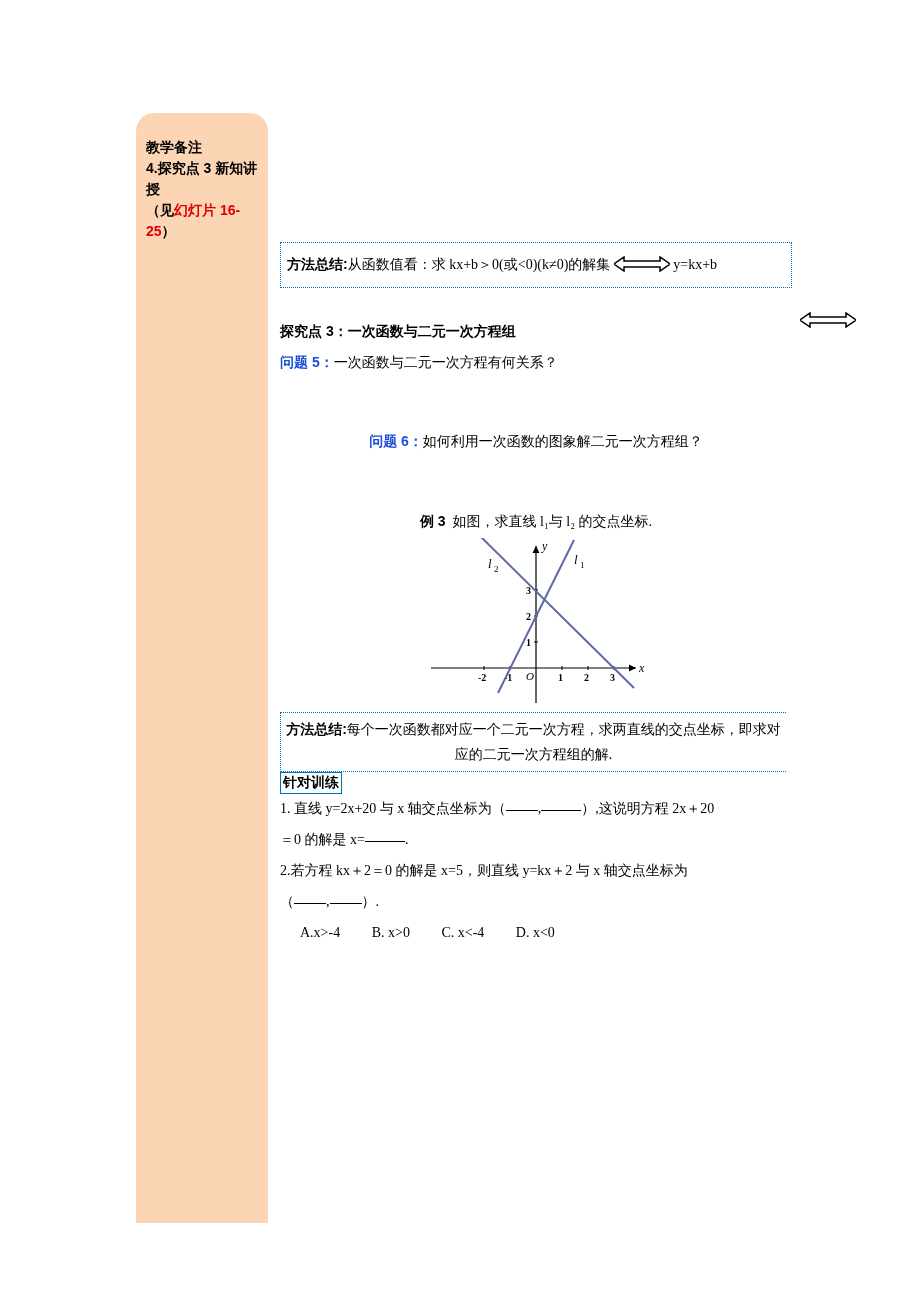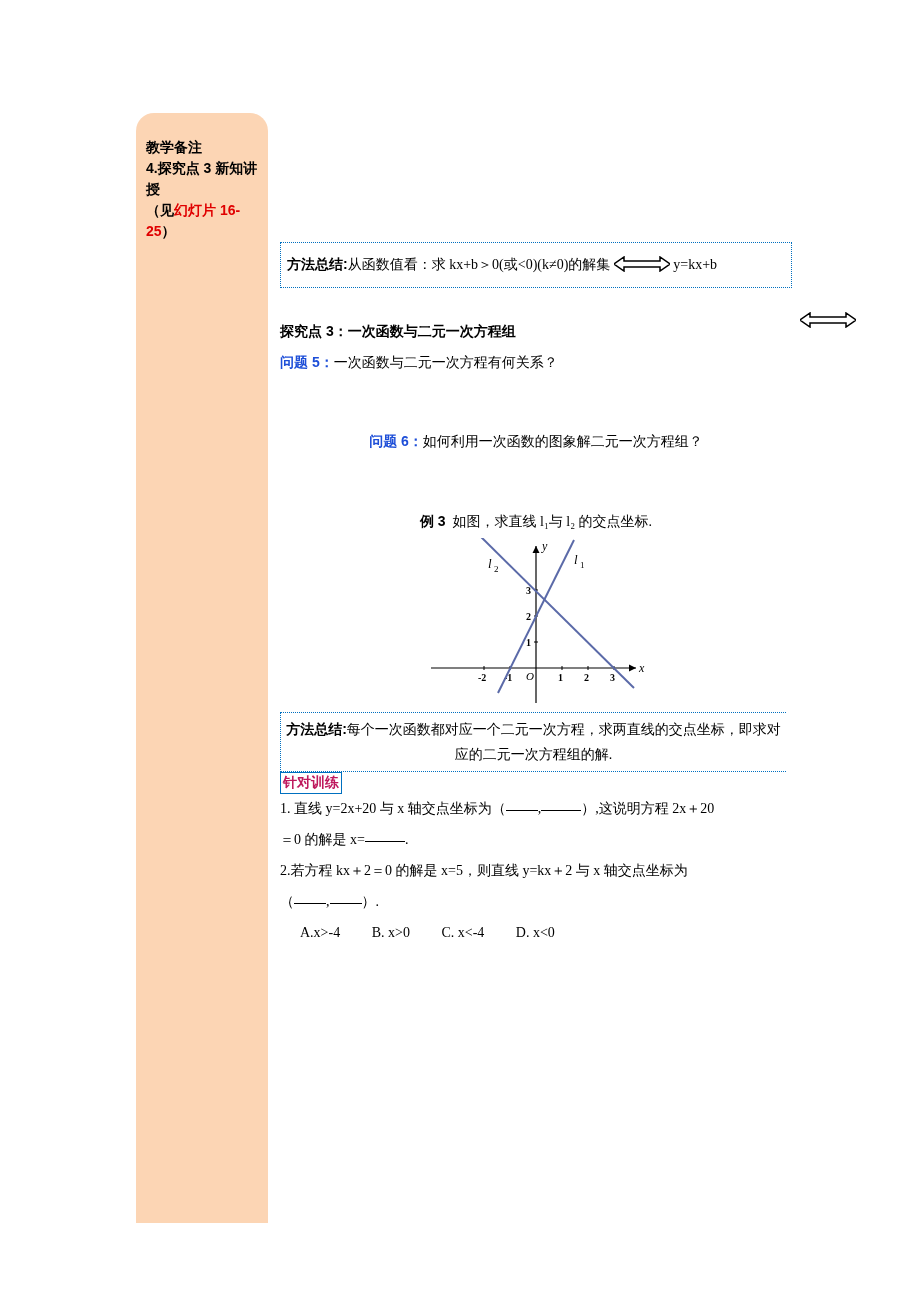--- a/index.html
+++ b/index.html
@@ -75,21 +75,21 @@
     border-left: 1.5px dotted #0070c0;
     padding: 4px 4px 4px 4px;
     width: 506px;
     line-height: 1.8;
     text-align: center;
   }
   .box2 p { margin: 0; }
   .training-label {
     display: inline-block;
     border: 1.5px solid #0070c0;
-    color: #be185d;
+    color: #000000;
     font-weight: bold;
     padding: 1px 2px;
     font-family: "SimHei","黑体",sans-serif;
   }
   .exercises {
     line-height: 2.2;
     font-family: "SimSun","宋体",serif;
   }
   .exercises p { margin: 0; }
   .blank { display:inline-block; border-bottom:1px solid #000; min-width:40px; height:1em; position:relative; top:-2px;}

